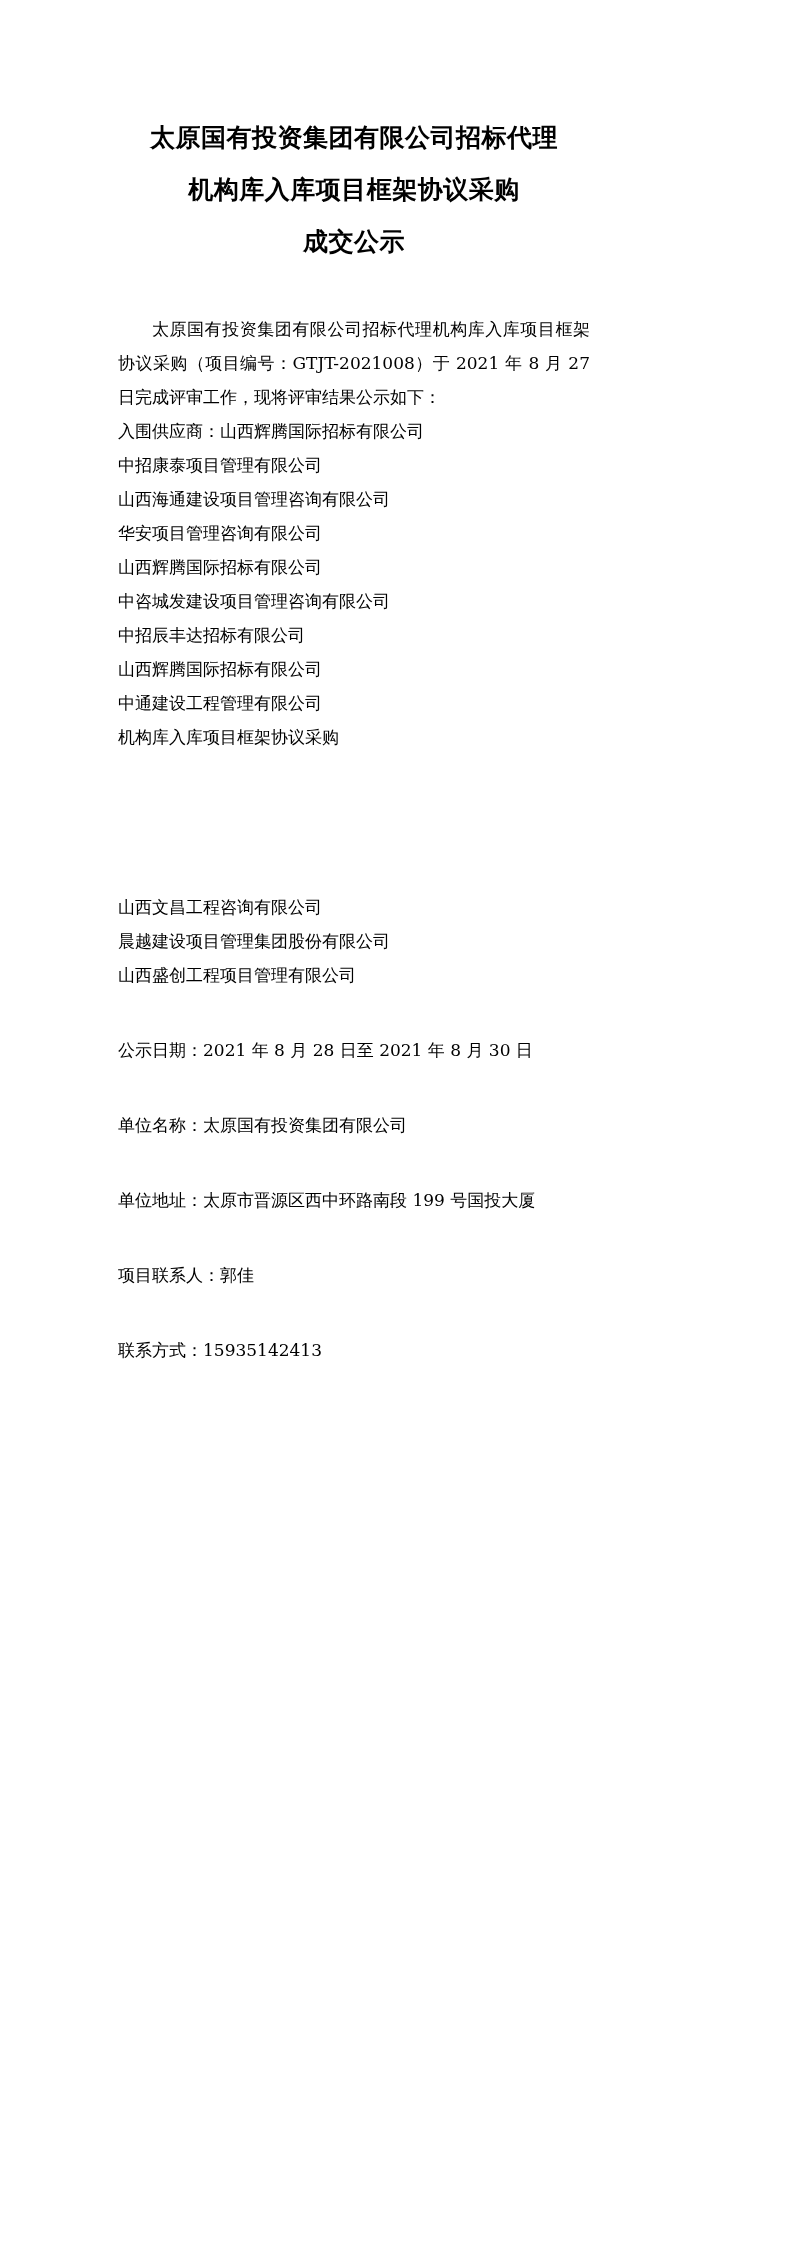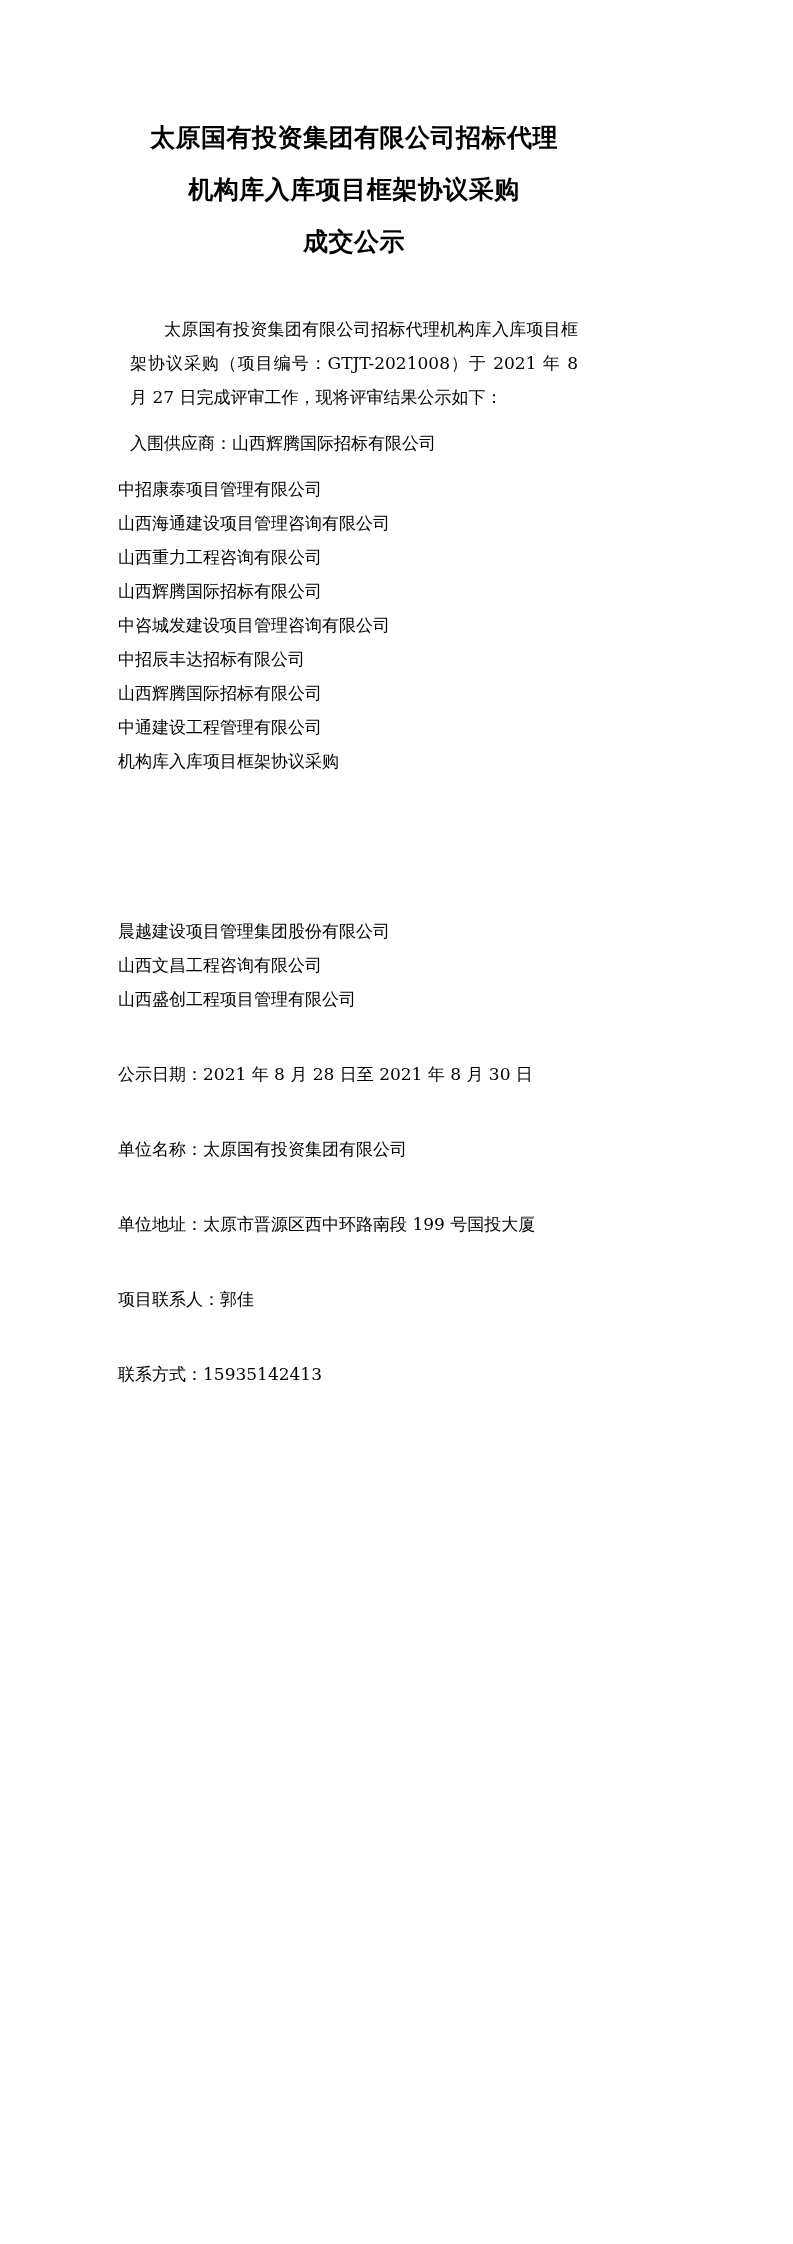--- a/index.html
+++ b/index.html
@@ -34,21 +34,21 @@
     display: block;
   }
   .body-block {
     margin-top: 44px;
   }
   .para {
     font-size: 17px;
     line-height: 34px;
     text-align: justify;
     text-justify: inter-ideograph;
-    margin: 12px;
+    margin: 0;
   }
   .para.indent {
     text-indent: 34px;
   }
   .list {
     margin: 0;
     padding: 0;
     list-style: none;
   }
   .list li {
@@ -98,34 +98,34 @@
 
   <div class="body-block">
 
     <p class="para indent">太原国有投资集团有限公司招标代理机构库入库项目框架协议采购（项目编号：GTJT-2021008）于 2021 年 8 月 27 日完成评审工作，现将评审结果公示如下：</p>
 
     <p class="para">入围供应商：山西辉腾国际招标有限公司</p>
 
     <ul class="list">
       <li>中招康泰项目管理有限公司</li>
       <li>山西海通建设项目管理咨询有限公司</li>
-      <li>山西重力工程咨询有限公司</li>
+      <li>华安项目管理咨询有限公司</li>
       <li>山西辉腾国际招标有限公司</li>
       <li>中咨城发建设项目管理咨询有限公司</li>
       <li>中招辰丰达招标有限公司</li>
       <li>山西辉腾国际招标有限公司</li>
       <li>中通建设工程管理有限公司</li>
       <li>机构库入库项目框架协议采购</li>
     </ul>
 
     <div class="gap-block"></div>
 
     <ul class="tail-list">
+      <li>山西文昌工程咨询有限公司</li>
       <li>晨越建设项目管理集团股份有限公司</li>
-      <li>山西文昌工程咨询有限公司</li>
       <li>山西盛创工程项目管理有限公司</li>
     </ul>
 
     <ul class="meta">
       <li>公示日期：2021 年 8 月 28 日至 2021 年 8 月 30 日</li>
       <li>单位名称：太原国有投资集团有限公司</li>
       <li>单位地址：太原市晋源区西中环路南段 199 号国投大厦</li>
       <li>项目联系人：郭佳</li>
       <li>联系方式：15935142413</li>
     </ul>

